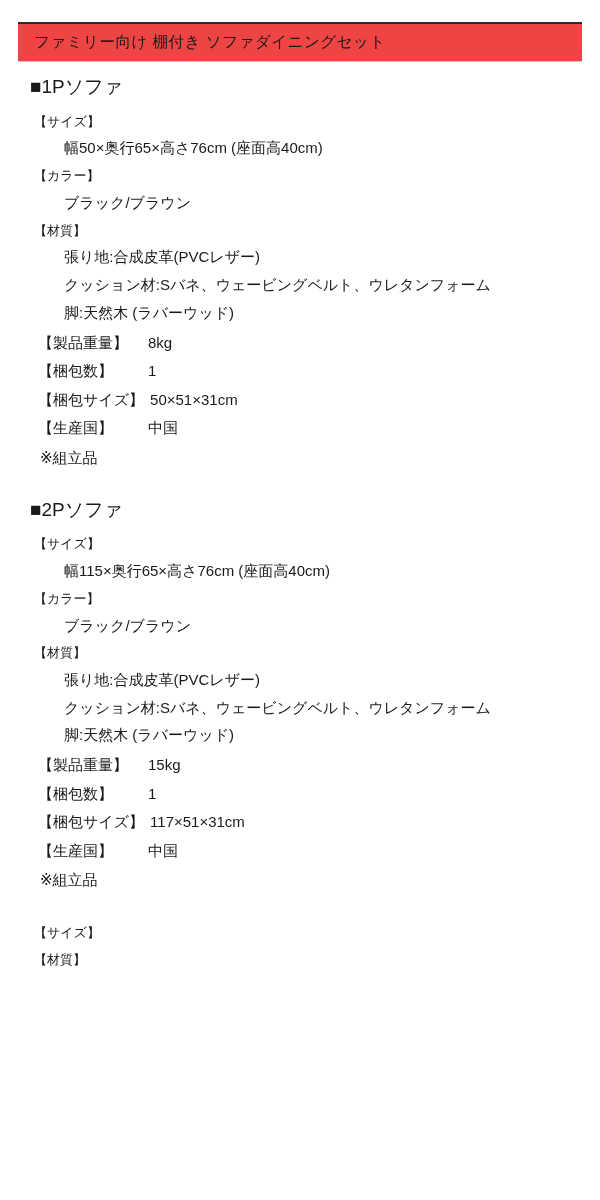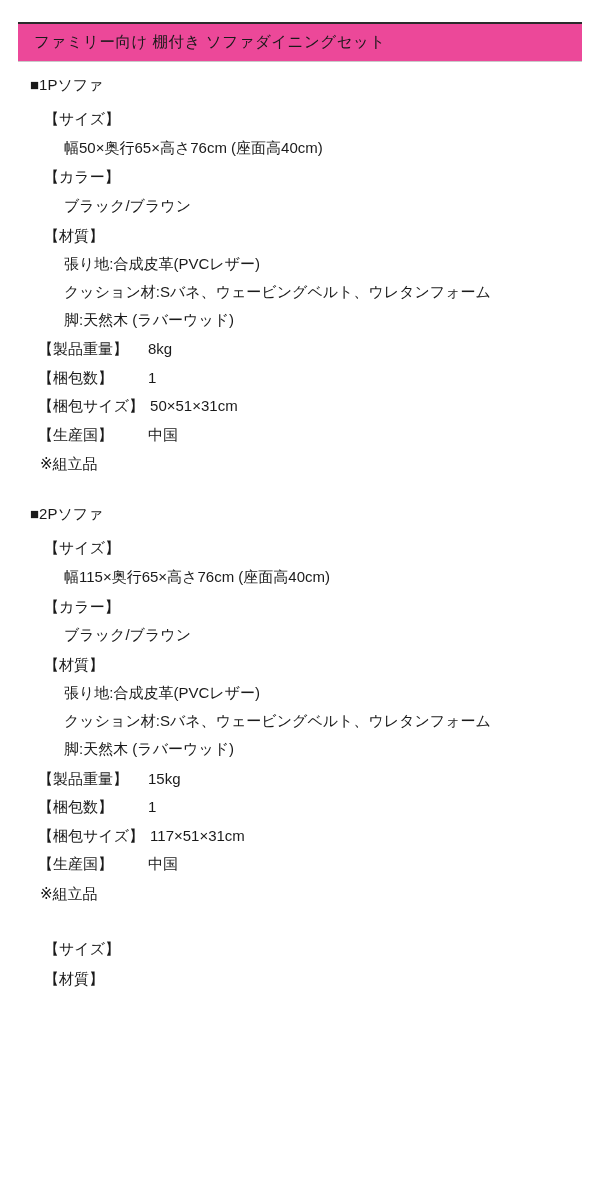--- a/index.html
+++ b/index.html
@@ -16,21 +16,21 @@
   }
   .spec-sheet {
     width: 600px;
     box-sizing: border-box;
     padding: 0;
   }
   .title-bar {
     margin: 22px 18px 0 18px;
     border-top: 2px solid #2b2b2b;
     border-bottom: 1px solid #c9c9c9;
-    background: #ec4899;
+    background: #ef4444;
     height: 40px;
     display: flex;
     align-items: center;
     padding-left: 16px;
     box-sizing: border-box;
   }
   .title-text {
     font-size: 15.5px;
     letter-spacing: 0.5px;
     color: #1a1a1a;
@@ -39,31 +39,31 @@
     padding: 14px 18px 0 30px;
     box-sizing: border-box;
   }
   .section {
     margin-bottom: 26px;
   }
   .section:last-child {
     margin-bottom: 0;
   }
   .sec-head {
-    font-size: 15px;
+    font-size: 19px;
     margin: 0 0 11px 0;
     line-height: 1.2;
   }
   .block {
     margin-bottom: 2px;
   }
   .label {
-    font-size: 15px;
+    font-size: 13px;
     line-height: 1.9;
-    margin-left: 14px;
+    margin-left: 4px;
   }
   .value-indent {
     font-size: 15px;
     line-height: 1.85;
     margin-left: 34px;
   }
   .kv-row {
     display: flex;
     align-items: flex-end;
     line-height: 1.9;

